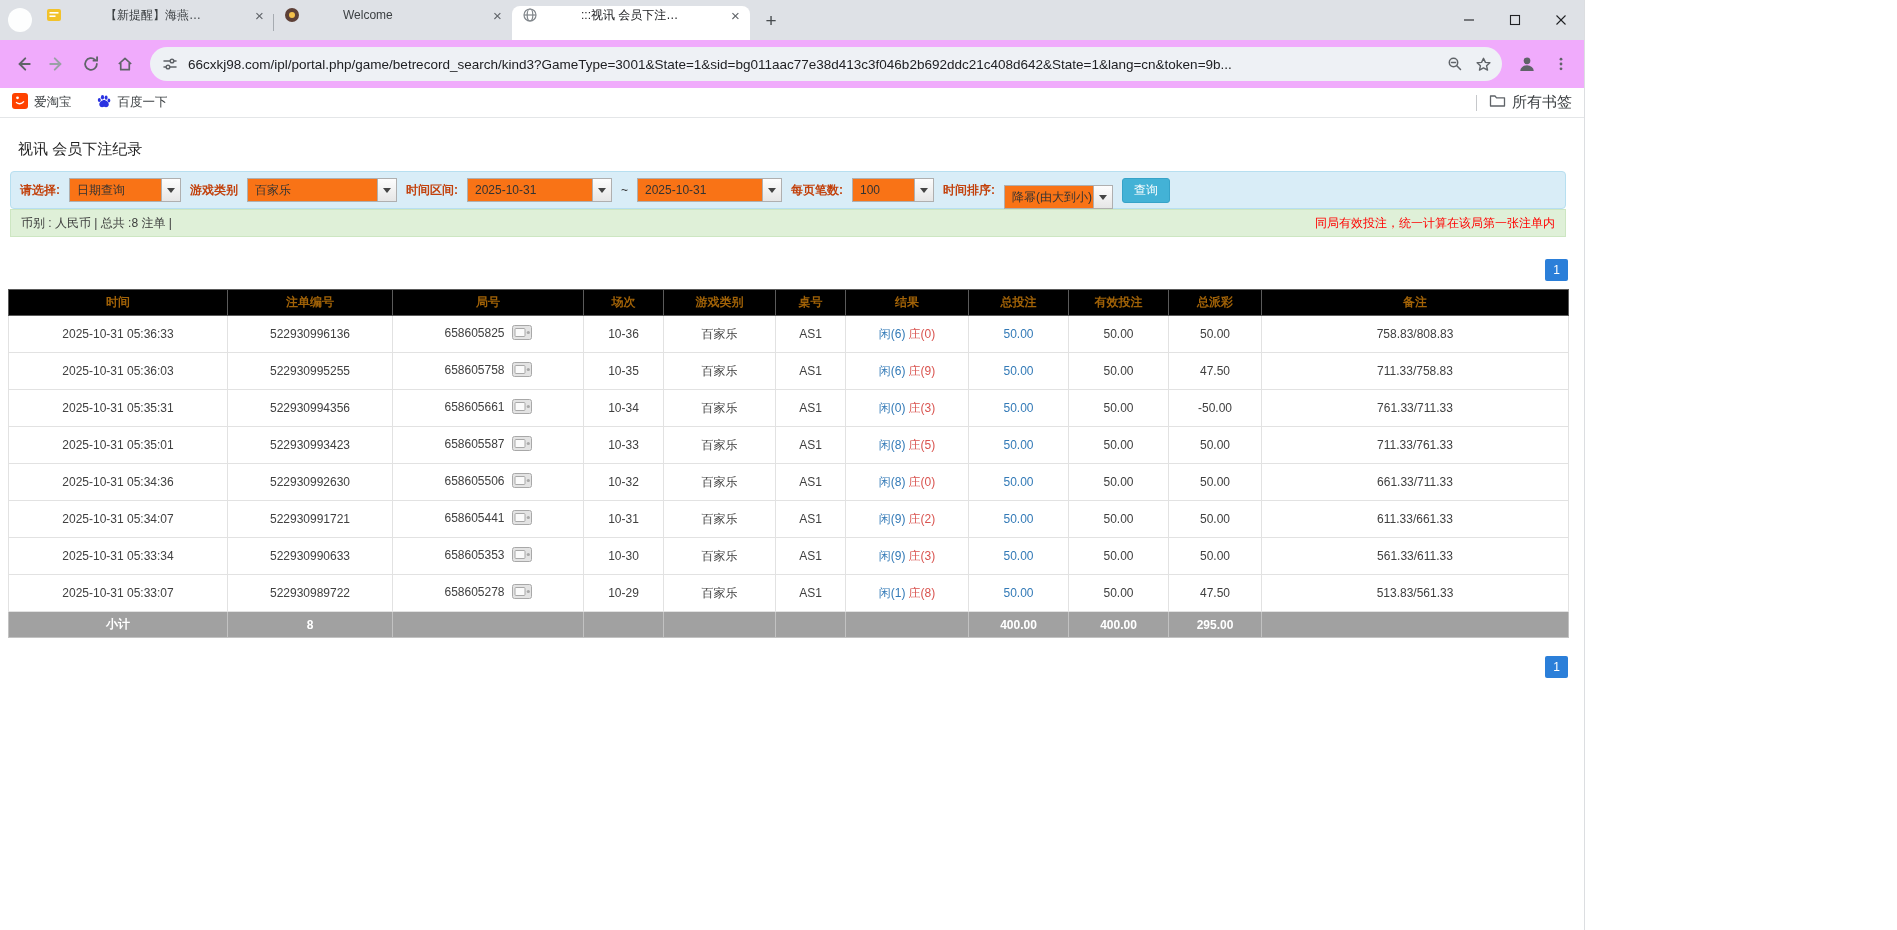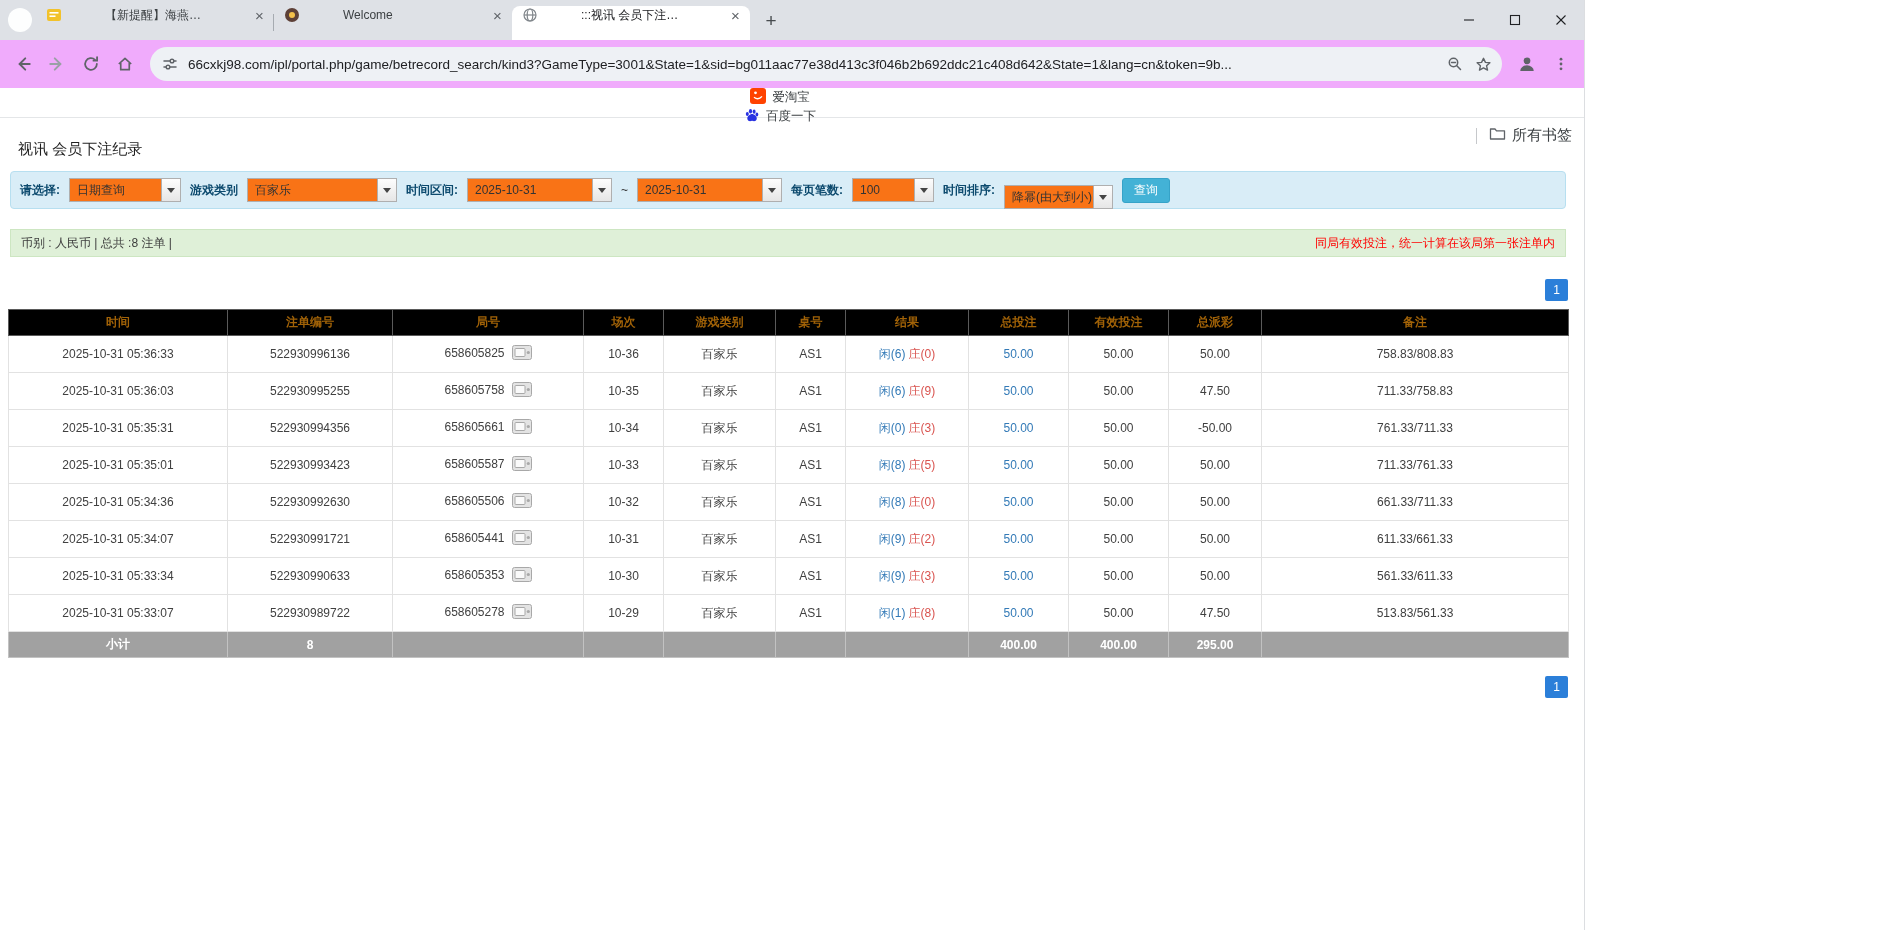--- a/index.html
+++ b/index.html
@@ -27,45 +27,45 @@
   
   .toolbar { height:48px; background:#f0abfc; display:flex; align-items:center; padding:0 6px; }
   .nav-btn { width:34px; height:34px; border-radius:50%; display:flex; align-items:center; justify-content:center; flex:none; cursor:pointer; }
   .omnibox { flex:1; height:34px; background:#eef1f5; border-radius:17px; display:flex; align-items:center;
              padding:0 5px 0 12px; margin:0 8px; min-width:0; }
   .tune-wrap { flex:none; margin-right:10px; display:flex; align-items:center; }
   .url-text { flex:1; font-size:13.5px; color:#202124; white-space:nowrap; overflow:hidden; min-width:0; }
   .omni-icon { width:28px; height:28px; border-radius:50%; display:flex; align-items:center; justify-content:center; flex:none; cursor:pointer; }
 
   
-  .bookmarks-bar { height:30px; background:#fff; display:flex; align-items:center; padding:0 12px; border-bottom:1px solid #e4e6e8;flex-direction:column; }
+  .bookmarks-bar { height:30px; background:#fff; display:flex; align-items:center; padding:0 12px; border-bottom:1px solid #e4e6e8; }
   .bm-item { display:flex; align-items:center; gap:6px; font-size:12.5px; color:#3c4043; margin-right:24px; cursor:pointer; }
   .bm-right { margin-left:auto; display:flex; align-items:center; cursor:pointer; }
   .bm-divider { width:1px; height:16px; background:#c6c8cb; margin-right:12px; }
   .bm-right .label { font-size:15px; color:#3c4043; margin-left:6px; }
 
   
   .page-content { padding-left:8px; }
   .page-title { margin:22px 0 0 10px; font-size:15px; color:#1f1f1f; font-weight:400; }
 
   .filter-bar { margin-left:2px; margin-top:12px; width:1556px; height:38px; background:#d9edf7;
                 border:1px solid #b7dff0; border-radius:4px; display:flex; align-items:center;
                 padding:0 9px; gap:9px; font-size:12px; }
-  .f-label { color:#0c4a6e; font-weight:bold; white-space:nowrap; }
+  .f-label { color:#c2410c; font-weight:bold; white-space:nowrap; }
   .f-tilde { color:#333; }
   .combo { height:24px; background:#f97316; border:1px solid #afafaf; display:flex; align-items:stretch; flex:none; cursor:pointer; }
   .combo-text { display:flex; align-items:center; padding:0 7px; font-size:12px; color:#333; flex:1; white-space:nowrap; overflow:hidden; }
   .combo-arrow { width:19px; border-left:1px solid #afafaf; background:linear-gradient(#fdfdfd,#e6e6e6);
                  display:flex; align-items:center; justify-content:center; flex:none; }
   .caret { width:0; height:0; border-left:4px solid transparent; border-right:4px solid transparent; border-top:5px solid #444; }
   .w-select { width:112px; } .w-game { width:150px; } .w-date { width:145px; } .w-pp { width:82px; } .w-sort { width:109px;margin-top:14px; }
   .search-btn { height:25px; padding:0 11px; background:#43b2d6; border:1px solid #36a3c8; border-radius:3px;
                 color:#fff; font-size:12px; display:flex; align-items:center; cursor:pointer; }
 
-  .info-bar { margin-left:2px; margin-top:20px; width:1556px; height:28px; background:#dff0d8; border:1px solid #cde6c2;
+  .info-bar { margin-left:2px; margin-top:0; width:1556px; height:28px; background:#dff0d8; border:1px solid #cde6c2;
               display:flex; align-items:center; justify-content:space-between; padding:0 10px; font-size:12px; }
   .info-summary { color:#3d3d3d; }
   .info-notice { color:#ff0000; }
 
   .pagination { width:1560px; display:flex; justify-content:flex-end; }
   .pagination.top { margin-top:22px; }
   .pagination.bottom { margin-top:18px; }
   .page-btn { min-width:23px; height:22px; padding:0 6px; background:#2b7fd9; color:#fff; font-size:12px;
               display:flex; align-items:center; justify-content:center; border-radius:2px; cursor:pointer; }
 

